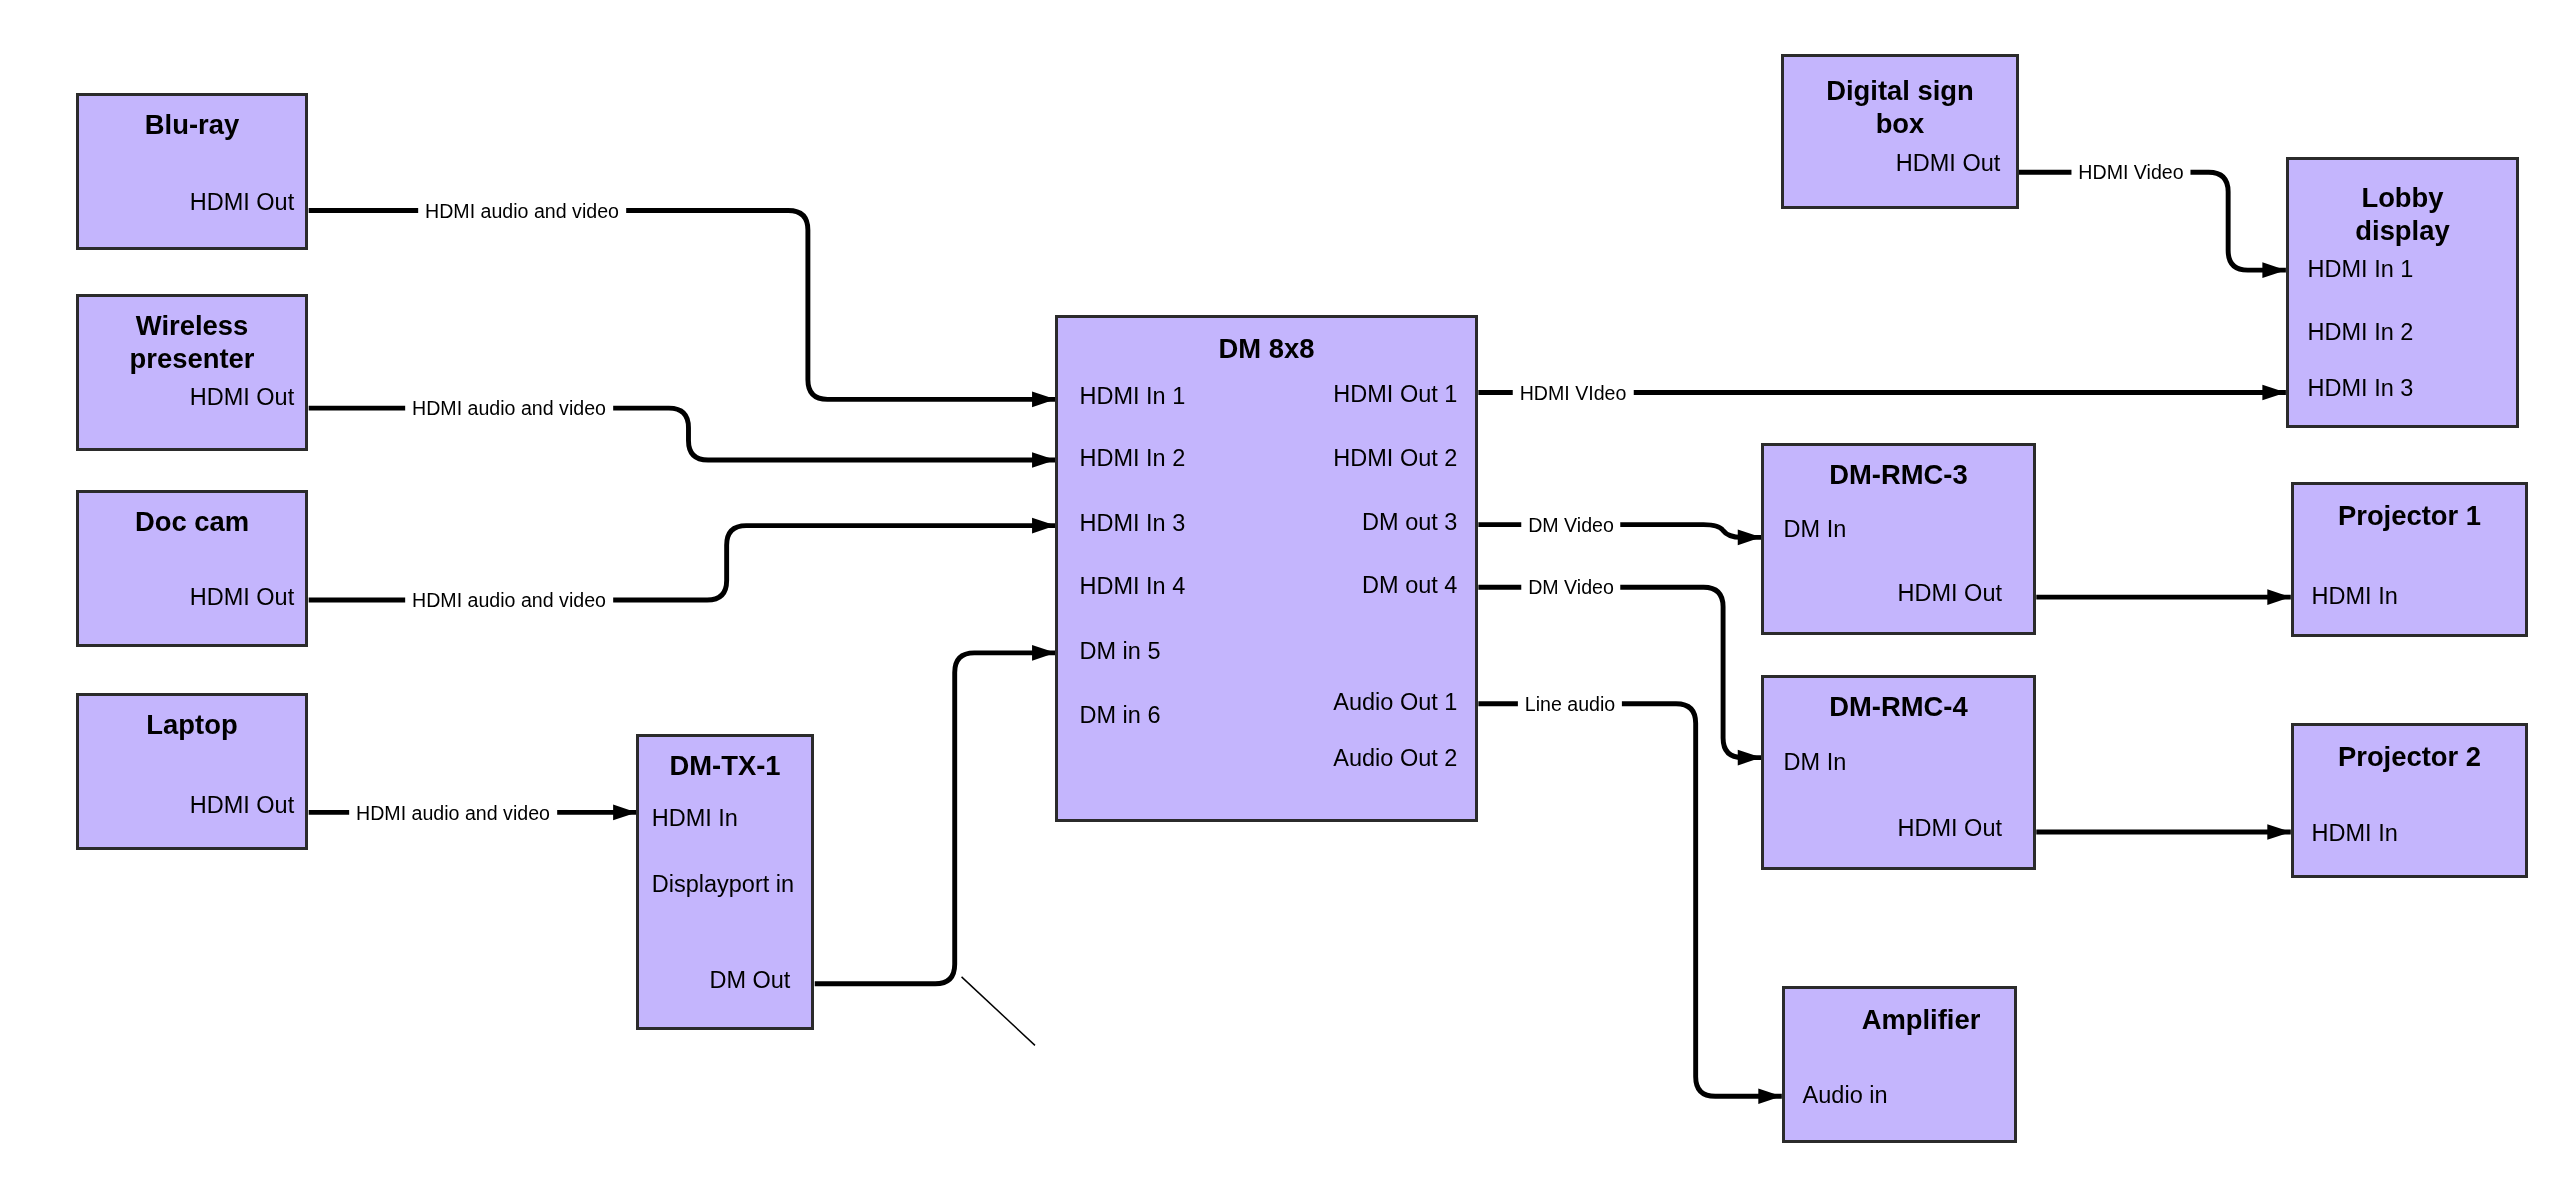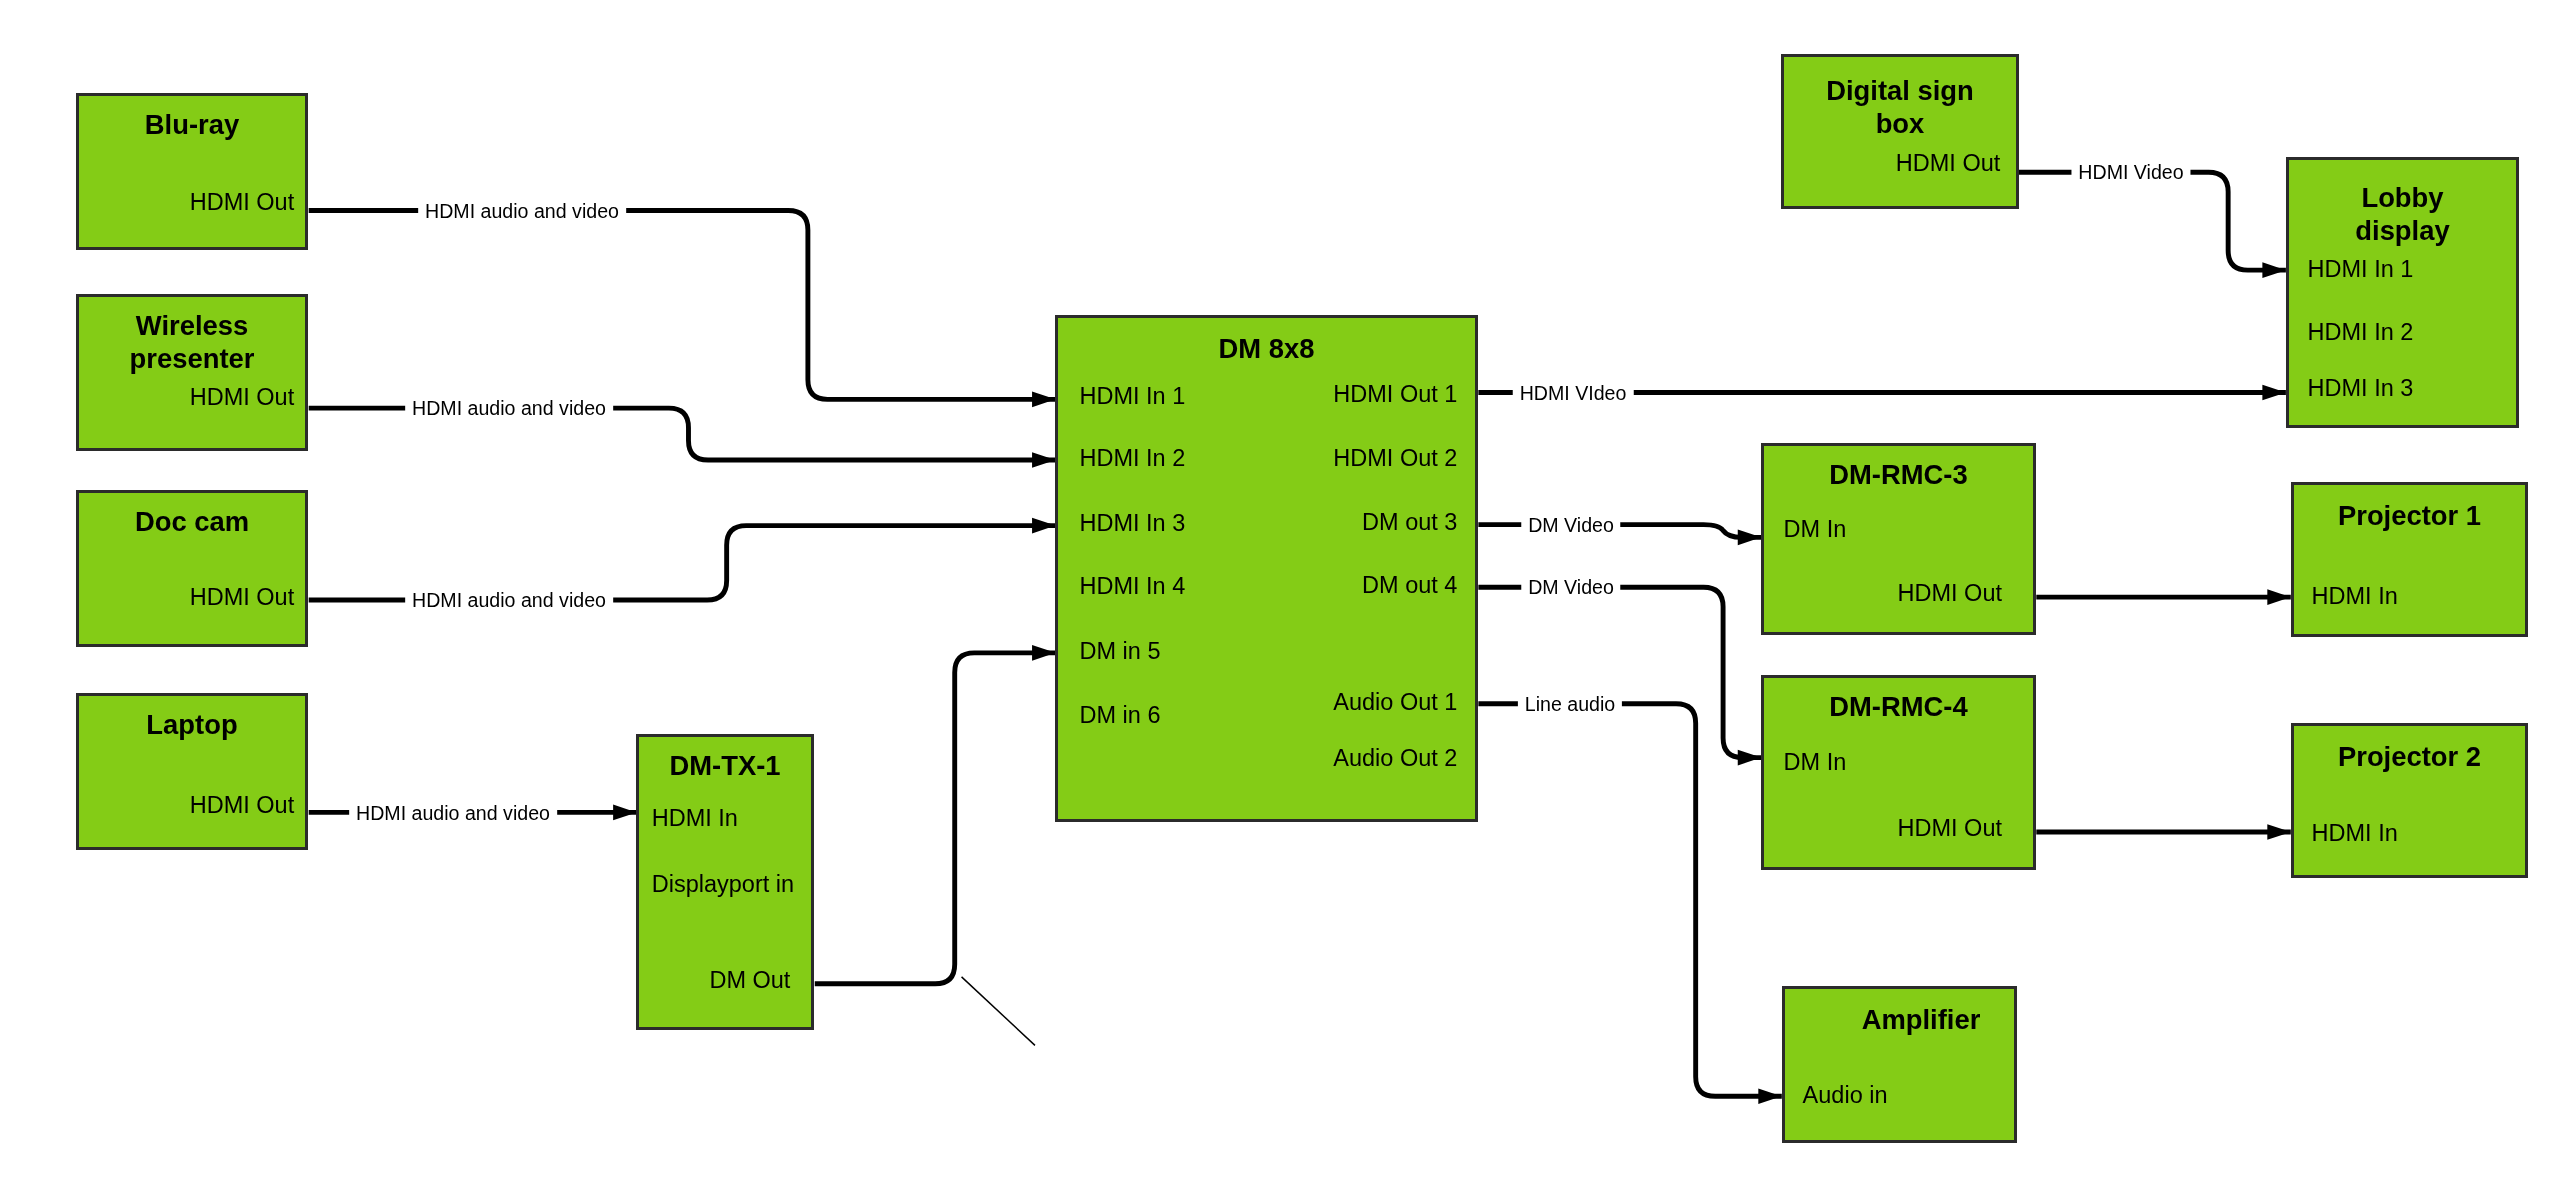--- a/index.html
+++ b/index.html
@@ -1,19 +1,19 @@
 <!DOCTYPE html>
 <html><head>
 <meta charset="utf-8">
 <style>
   html,body{margin:0;padding:0;background:#ffffff;}
   #canvas{position:relative;width:2576px;height:1201px;background:#ffffff;overflow:hidden;
           font-family:"Liberation Sans", sans-serif;color:#000;}
   #wires{position:absolute;left:0;top:0;width:2576px;height:1201px;}
-  .node{position:absolute;background:#84cc16;border:3.9px solid #2b2b2b;box-sizing:border-box;text-decoration:underline;}
+  .node{position:absolute;background:#c4b5fd;border:3.9px solid #2b2b2b;box-sizing:border-box;text-decoration:underline;}
   .title{position:absolute;left:0;right:0;text-align:center;font-weight:bold;
          font-size:27.4px;line-height:33px;white-space:pre-line;}
   .port{position:absolute;font-size:23.5px;line-height:1;white-space:nowrap;transform:translateY(-50%);}
   .port.r{text-align:right;}
   .wlabel{position:absolute;transform:translate(-50%,-50%);background:#ffffff;padding:0 6.9px;
           font-size:19.6px;line-height:1.15;white-space:nowrap;}
   .note{position:absolute;border:2px dashed #3c3c3c;background:#ffffff;box-sizing:border-box;
         display:flex;align-items:center;justify-content:center;text-align:center;
         font-size:19.6px;line-height:25.5px;white-space:pre-line;}
 </style>

